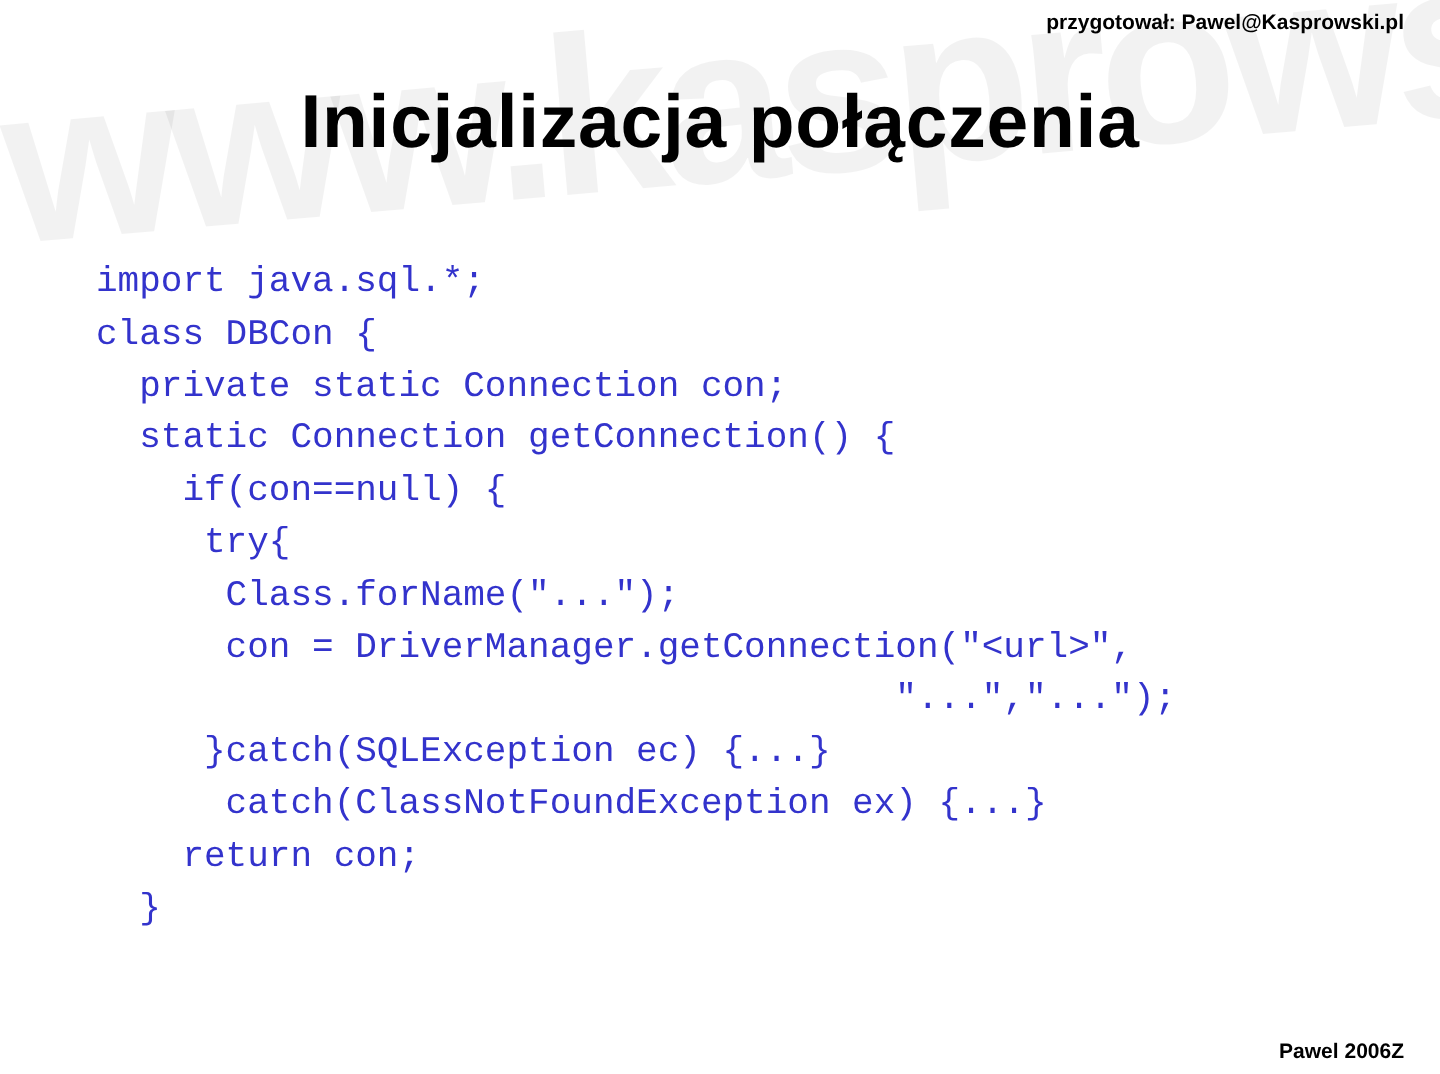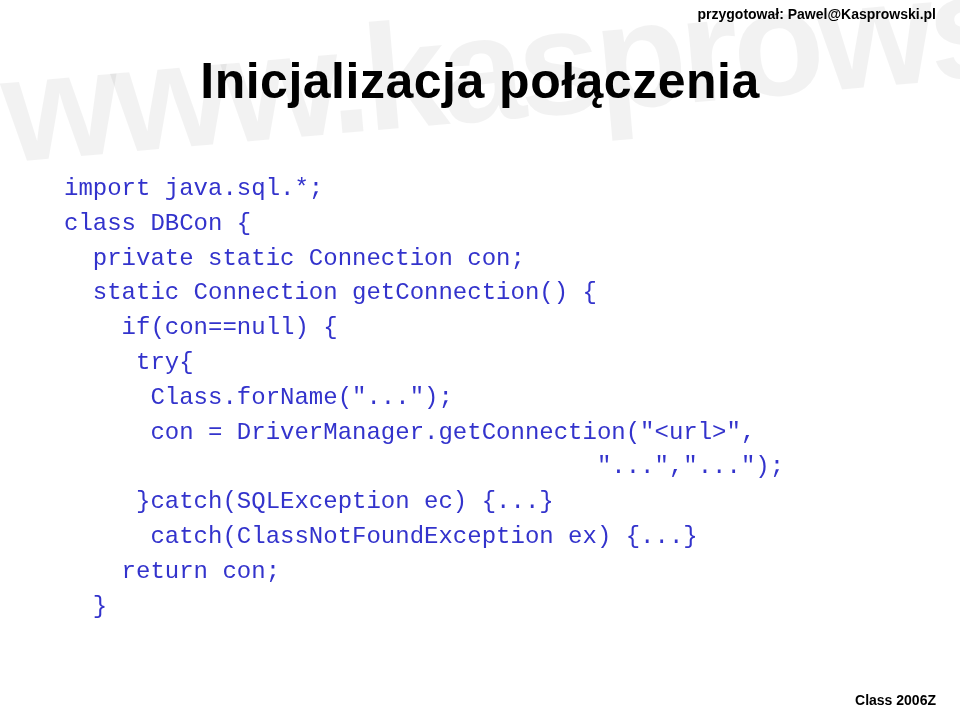--- a/index.html
+++ b/index.html
@@ -89,15 +89,15 @@
     if(con==null) {
      try{
       Class.forName("...");
       con = DriverManager.getConnection("&lt;url&gt;",
                                      "...","...");
      }catch(SQLException ec) {...}
       catch(ClassNotFoundException ex) {...}
     return con;
   }</div>
 
-  <div class="footer">Class 2006Z</div>
+  <div class="footer">Pawel 2006Z</div>
 
 </div>
 
 </body></html>

